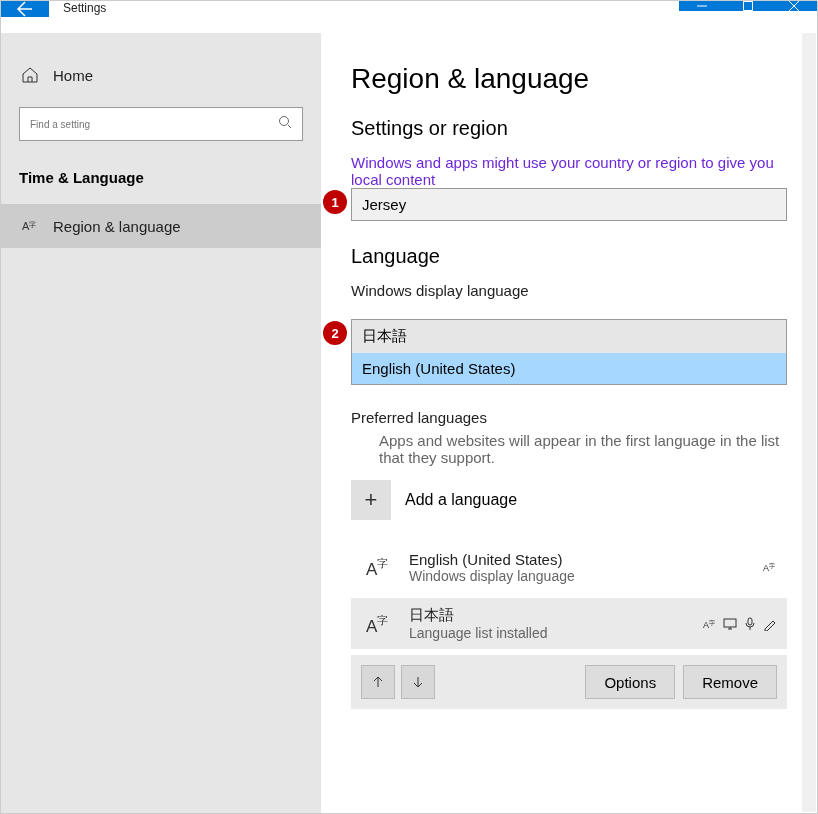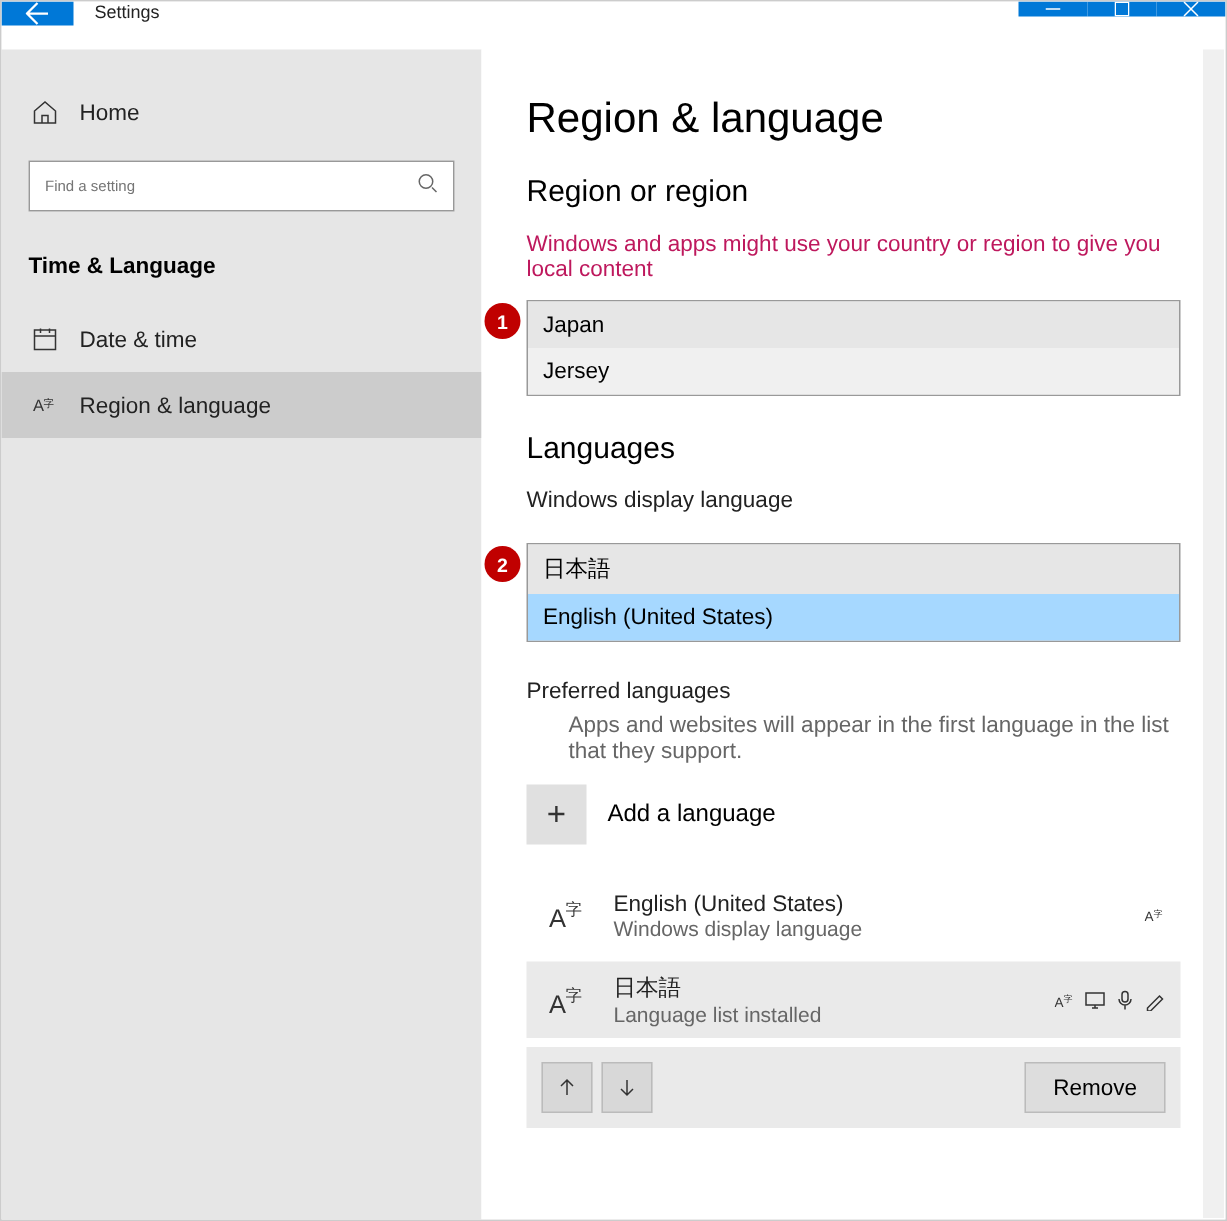--- a/index.html
+++ b/index.html
@@ -21,21 +21,21 @@
   .search-wrap { margin: 10px 18px 20px 18px; }
   .search { width: 100%; height: 34px; border: 1px solid #999; background: #fff; position: relative; display: flex; align-items: center; }
   .search input { border: none; outline: none; width: 100%; padding: 0 10px; font-size: 10px; color: #666; }
   .search .sicon { position: absolute; right: 10px; color: #666; }
   .search .sicon svg { width: 14px; height: 14px; }
   .section-title { font-weight: 600; font-size: 15px; padding: 8px 18px 18px 18px; }
   .content { flex: 1; background: #fff; padding: 30px 30px 0 30px; overflow-y: auto; position: relative; }
   .scrollbar { position: absolute; right: 1px; top: 32px; bottom: 1px; width: 14px; background: #f0f0f0; }
   h1 { font-size: 28px; font-weight: 400; margin-bottom: 22px; }
   h2 { font-size: 20px; font-weight: 400; margin-bottom: 14px; }
-  .desc { font-size: 15px; color: #be185d; margin-bottom: 12px; max-width: 440px; }
+  .desc { font-size: 15px; color: #6d28d9; max-width: 440px; }
   .subdesc { font-size: 15px; color: #666; margin-bottom: 14px; max-width: 440px; margin-left: 28px; }
   .subhead { font-size: 15px; color: #222; margin-bottom: 6px; }
   .dropdown { border: 1px solid #999; margin-bottom: 24px; max-width: 444px; }
   .dropdown-item { padding: 7px 10px; font-size: 15px; background: #e6e6e6; }
   .dropdown-item.second { background: #f0f0f0; }
   .dropdown-item.highlight { background: #a6d8ff; }
   .callout { position: absolute; width: 24px; height: 24px; border-radius: 50%; background: #c00000; color: #fff; display: flex; align-items: center; justify-content: center; font-size: 13px; font-weight: bold; }
   .add-lang { display: flex; align-items: center; margin-bottom: 22px; cursor: pointer; }
   .add-btn { width: 40px; height: 40px; background: #e0e0e0; display: flex; align-items: center; justify-content: center; font-size: 22px; color: #333; margin-right: 14px; }
   .lang-entry { display: flex; align-items: center; padding: 8px 10px; margin-bottom: 6px; }
@@ -98,55 +98,45 @@
     <div class="search-wrap">
       <div class="search">
         <input placeholder="Find a setting" style="">
         <span class="sicon"><svg viewBox="0 0 14 14">
               <circle cx="6" cy="6" r="4.5" stroke="#666" fill="none"></circle>
               <path d="M10 10l3 3" stroke="#666"></path>
             </svg></span>
       </div>
     </div>
     <div class="section-title">Time &amp; Language</div>
-    <div class="nav-item">
-      <span class="icon">
-          <svg viewBox="0 0 18 18">
-            <rect x="2" y="3" width="14" height="13" stroke="#333" fill="none"></rect>
-            <path d="M2 7h14M6 2v3M12 2v3" stroke="#333"></path>
-          </svg>
-        </span>
-      <span>Date &amp; time</span>
-    </div>
     <div class="nav-item selected">
       <span class="icon">
           <svg viewBox="0 0 18 18">
             <text x="1" y="13" font-size="11" fill="#333">A</text>
             <text x="8" y="10" font-size="7" fill="#333">字</text>
           </svg>
         </span>
       <span>Region &amp; language</span>
     </div>
   </div>
 
   <div class="content">
     <div class="content-inner">
     <h1>Region &amp; language</h1>
 
-    <h2>Region or region</h2>
+    <h2>Settings or region</h2>
     <div class="desc">Windows and apps might use your country or region to give you local content</div>
     <div style="position:relative">
       <div class="callout" style="left:-28px; top:2px">1</div>
       <div class="dropdown">
-        <div class="dropdown-item">Japan</div>
         <div class="dropdown-item second">Jersey</div>
       </div>
     </div>
 
-    <h2>Languages</h2>
+    <h2>Language</h2>
     <div class="subhead">Windows display language</div>
     <div style="position:relative;margin-top:20px">
       <div class="callout" style="left:-28px; top:2px">2</div>
       <div class="dropdown">
         <div class="dropdown-item">日本語</div>
         <div class="dropdown-item highlight">English (United States)</div>
       </div>
     </div>
 
     <div class="subhead" style="margin-top:6px">Preferred languages</div>
@@ -213,20 +203,21 @@
                 <path d="M6 1v10M2 5l4-4 4 4" stroke="#333" fill="none"></path>
               </svg>
             </div>
         <div class="arrow-btn">
               <svg viewBox="0 0 12 12">
                 <path d="M6 1v10M2 7l4 4 4-4" stroke="#333" fill="none"></path>
               </svg>
             </div>
       </div>
       <div class="btn-grp">
+        <div class="txt-btn">Options</div>
         <div class="txt-btn">Remove</div>
       </div>
     </div>
     </div>
   </div>
 </div>
 
 <div class="scrollbar"></div>
 
 </body></html>

